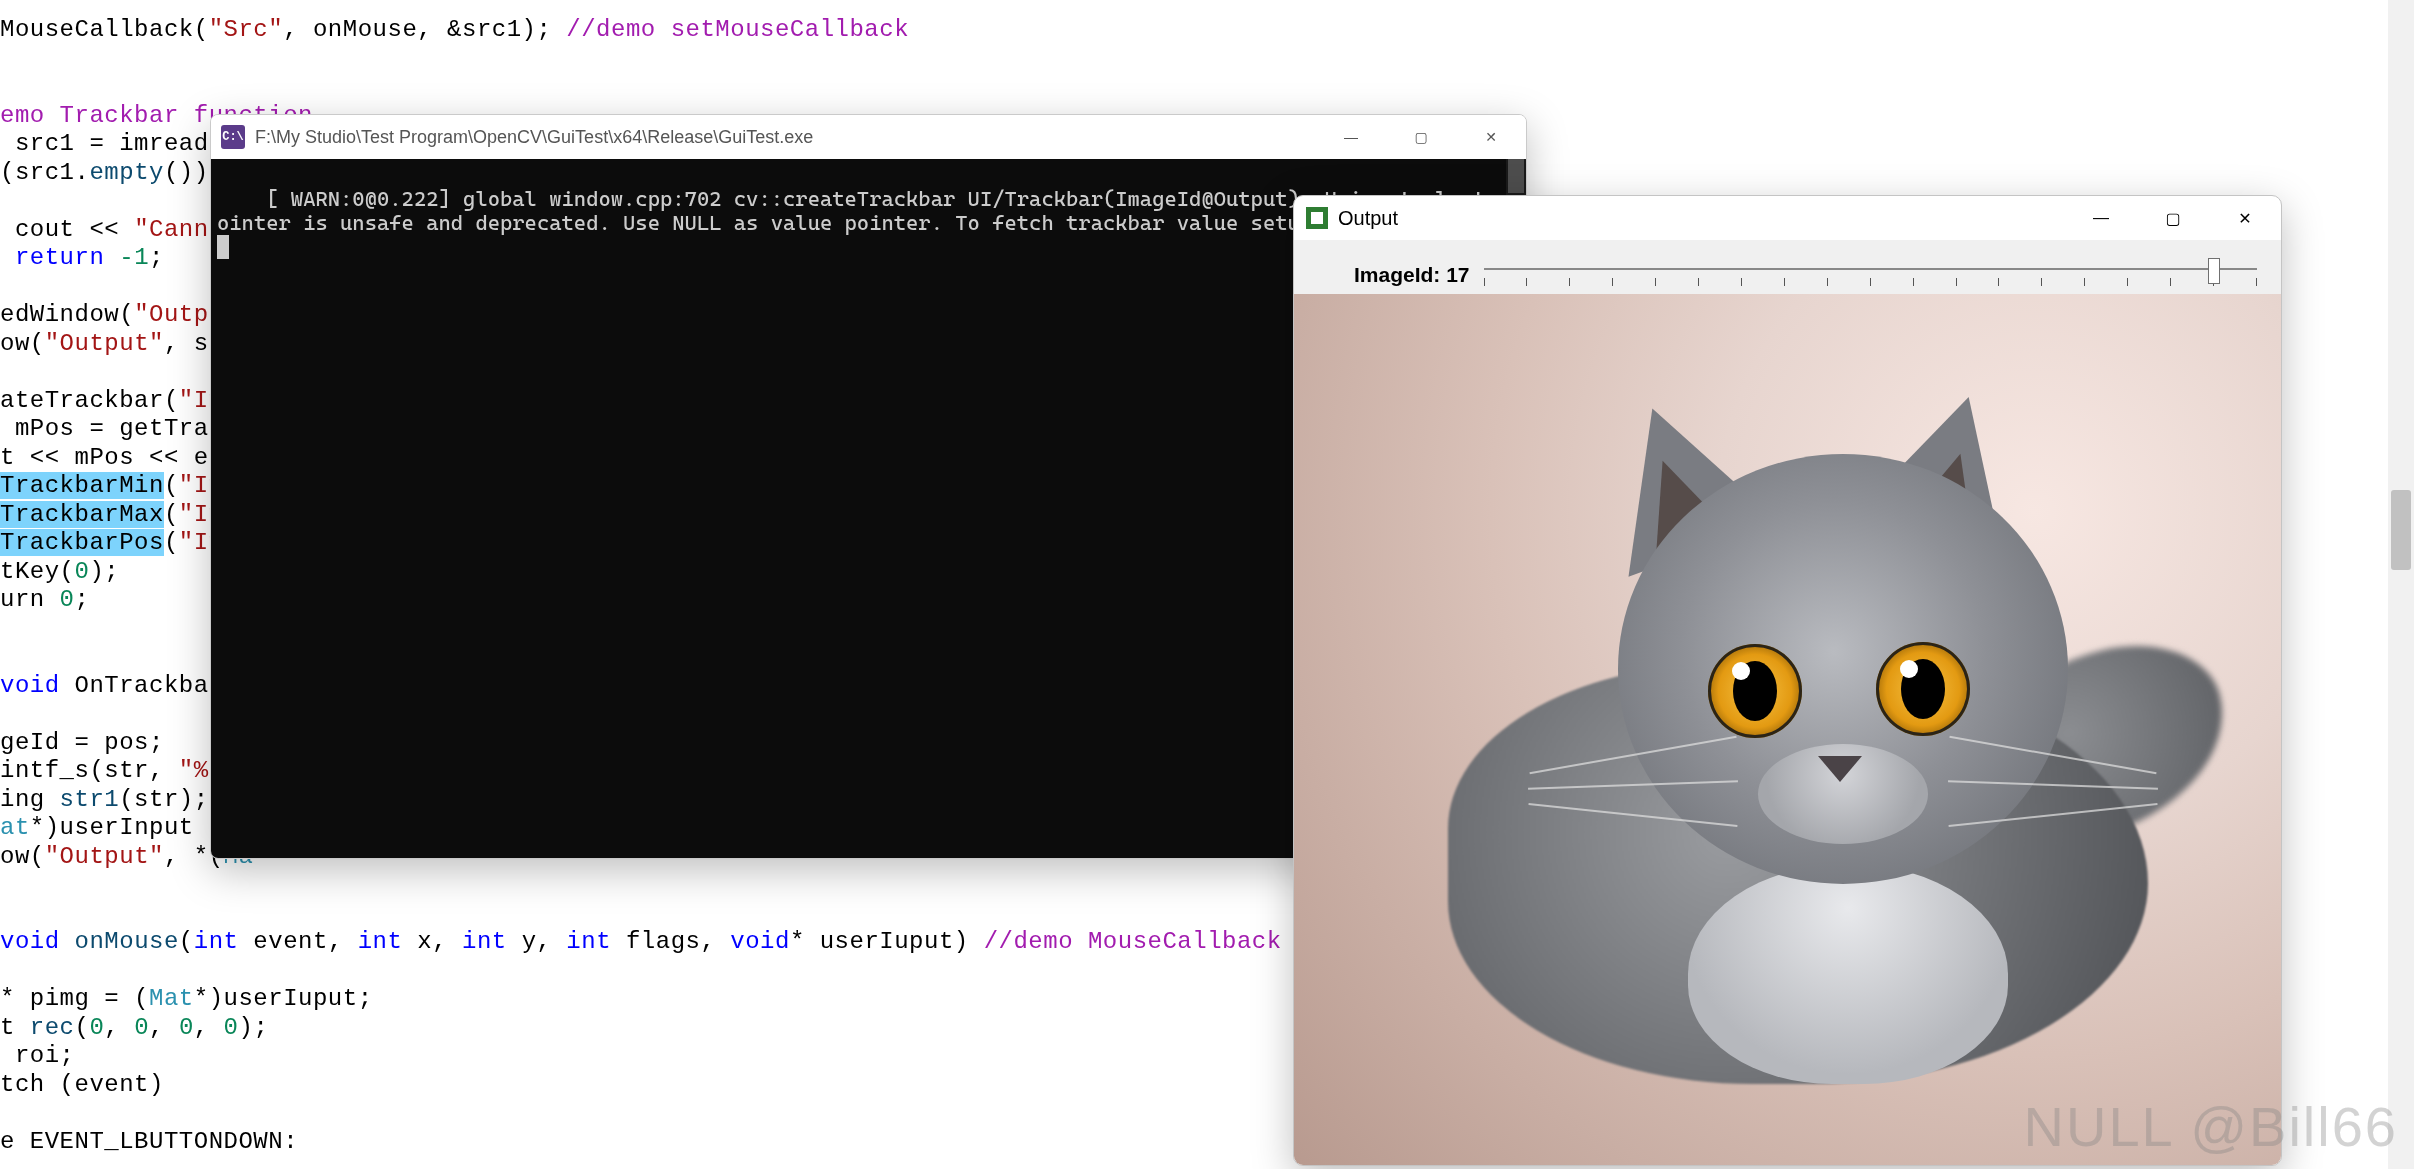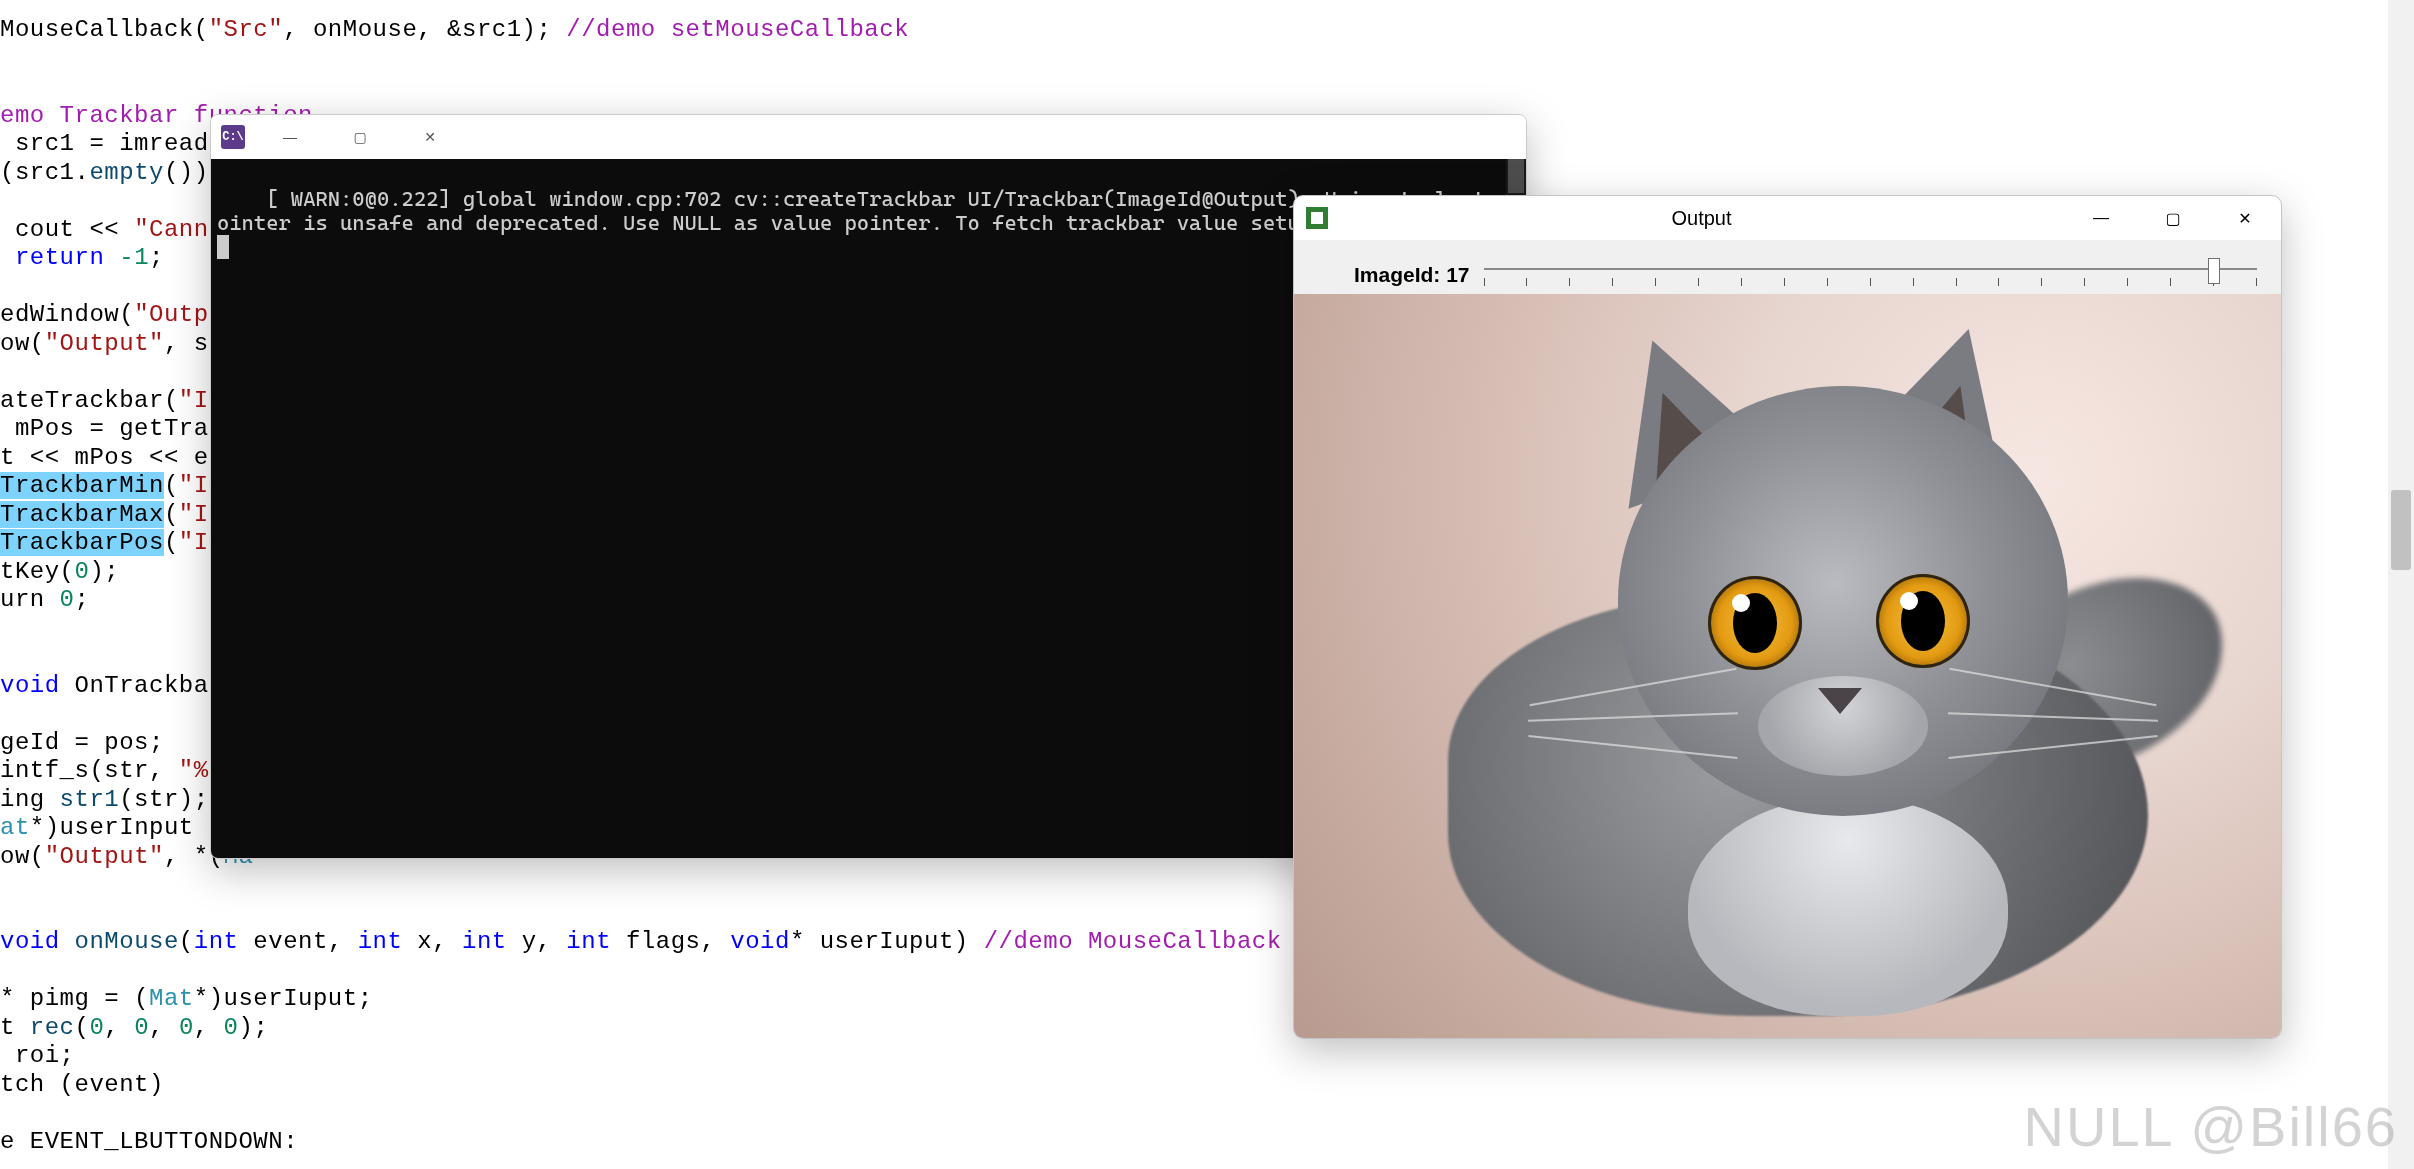--- a/index.html
+++ b/index.html
@@ -112,29 +112,28 @@
     right: 2px; top: 0;
     width: 16px; height: 34px;
     background: #4d4d4d;
   }
 
   
   .output-window {
     position: absolute;
     top: 195px; left: 1293px;
     width: 989px;
-    height: 844px;
+    height: 971px;
     background: #ffffff;
     border: 1px solid #c4c4c4;
     border-radius: 10px;
     box-shadow: 0 12px 40px rgba(0,0,0,0.25);
     display: flex;
     flex-direction: column;
     overflow: hidden;
-    text-align: center;
   }
   .output-titlebar {
     height: 44px;
     display: flex;
     align-items: center;
     padding-left: 12px;
     font-family: "Segoe UI", sans-serif;
   }
   .output-titlebar .app-icon {
     width: 22px; height: 22px;
@@ -319,20 +318,21 @@
 
 <div class="code-editor" id="code-editor"><div class="line">MouseCallback(<span class="c-str">"Src"</span>, onMouse, &amp;src1); <span class="c-cmt">//demo setMouseCallback</span></div><div class="line"></div><div class="line"></div><div class="line"><span class="c-cmt">emo Trackbar function</span></div><div class="line"> src1 = imread(<span class="c-str">"1.</span></div><div class="line">(src1.<span class="c-fn">empty</span>())</div><div class="line"></div><div class="line"> cout &lt;&lt; <span class="c-str">"Cann't o</span></div><div class="line"> <span class="c-kw">return</span> <span class="c-num">-1</span>;</div><div class="line"></div><div class="line">edWindow(<span class="c-str">"Output"</span>,</div><div class="line">ow(<span class="c-str">"Output"</span>, src1</div><div class="line"></div><div class="line">ateTrackbar(<span class="c-str">"Image</span></div><div class="line"> mPos = getTrackba</div><div class="line">t &lt;&lt; mPos &lt;&lt; endl;</div><div class="line"><span class="c-warn">TrackbarMin</span>(<span class="c-str">"Image</span></div><div class="line"><span class="c-warn">TrackbarMax</span>(<span class="c-str">"Image</span></div><div class="line"><span class="c-warn">TrackbarPos</span>(<span class="c-str">"Image</span></div><div class="line">tKey(<span class="c-num">0</span>);</div><div class="line">urn <span class="c-num">0</span>;</div><div class="line"></div><div class="line"></div><div class="line"><span class="c-kw">void</span> OnTrackbarcha</div><div class="line"></div><div class="line">geId = pos;</div><div class="line">intf_s(str, <span class="c-str">"%d.we</span></div><div class="line">ing <span class="c-fn">str1</span>(str);</div><div class="line"><span class="c-type">at</span>*)userInput = im</div><div class="line">ow(<span class="c-str">"Output"</span>, *(<span class="c-type">Ma</span></div><div class="line"></div><div class="line"></div><div class="line"><span class="c-kw">void</span> <span class="c-fn">onMouse</span>(<span class="c-kw">int</span> event, <span class="c-kw">int</span> x, <span class="c-kw">int</span> y, <span class="c-kw">int</span> flags, <span class="c-kw">void</span>* userIuput) <span class="c-cmt">//demo MouseCallback function</span></div><div class="line"></div><div class="line">* pimg = (<span class="c-type">Mat</span>*)userIuput;</div><div class="line">t <span class="c-fn">rec</span>(<span class="c-num">0</span>, <span class="c-num">0</span>, <span class="c-num">0</span>, <span class="c-num">0</span>);</div><div class="line"> roi;</div><div class="line">tch (event)</div><div class="line"></div><div class="line">e EVENT_LBUTTONDOWN:</div></div>
 
 <div class="page-vscroll">
   <div class="page-vscroll-thumb"></div>
 </div>
 
 <div class="console-window">
   <div class="console-titlebar">
     <div class="app-icon">C:\</div>
+    <div class="title-text">F:\My Studio\Test Program\OpenCV\GuiTest\x64\Release\GuiTest.exe</div>
     <div class="win-btns">
       <div class="win-btn">—</div>
       <div class="win-btn">▢</div>
       <div class="win-btn">✕</div>
     </div>
   </div>
   <div class="console-body">
     <span>[ WARN:0@0.222] global window.cpp:702 cv::createTrackbar UI/Trackbar(ImageId@Output): Using 'value' pointer is unsafe and deprecated. Use NULL as value pointer. To fetch trackbar value setup callback.
 0</span>
     <div class="cursor"></div>

